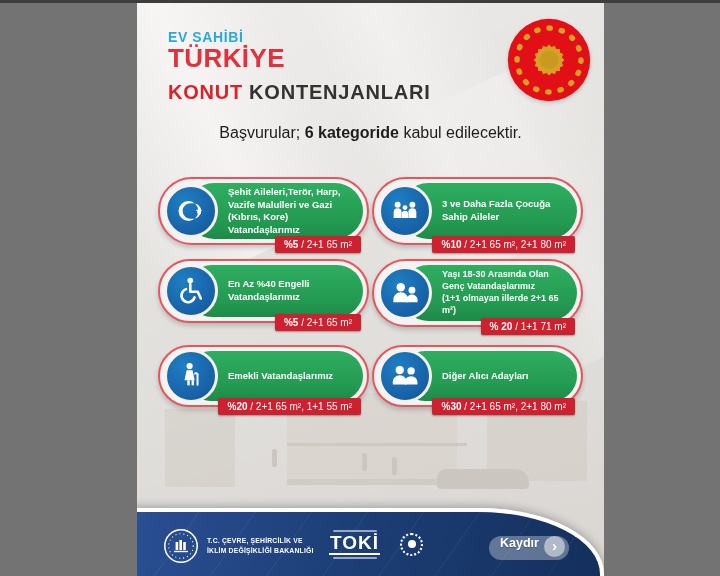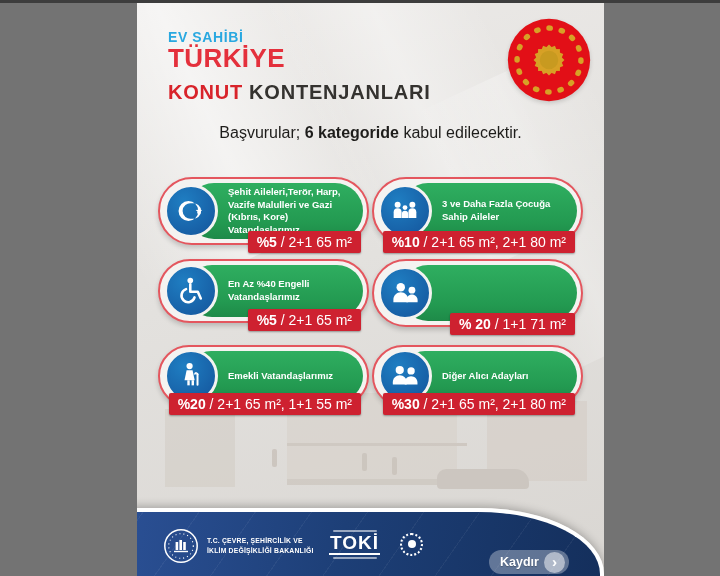--- a/index.html
+++ b/index.html
@@ -42,21 +42,21 @@
   .pill{position:relative;width:211px;background:#f4f3f1;border:2px solid #e4565e;border-radius:36px;
         box-sizing:border-box;box-shadow:0 3px 5px rgba(0,0,0,.18);}
   .green{position:absolute;left:26px;top:4px;right:4px;bottom:4px;border-radius:30px;
          background:linear-gradient(180deg,#2fae60 0%,#239a51 70%,#1e8a48 100%);}
   .icon-circle{position:absolute;left:4px;top:50%;transform:translateY(-50%);width:54px;height:54px;border-radius:50%;
                background:radial-gradient(circle at 35% 30%,#1f7ec2,#14549b);border:3px solid #f4f3f1;
                box-sizing:border-box;display:flex;align-items:center;justify-content:center;z-index:2;}
   .icon-circle svg{width:34px;height:34px;}
   .card-text{position:absolute;left:68px;right:9px;top:50%;transform:translateY(-50%);
              color:#fff;font-weight:bold;font-size:9.5px;line-height:1.32;white-space:pre-line;z-index:2;}
-  .badge{position:absolute;right:6px;bottom:-10px;background:#ce2130;color:#fff;font-size:14px;
+  .badge{position:absolute;right:6px;bottom:-10px;background:#ce2130;color:#fff;font-size:10px;
          padding:3px 9px;border-radius:2px;z-index:3;white-space:nowrap;box-shadow:0 1px 2px rgba(0,0,0,.35);}
   .badge b{font-weight:800;}
   .c1{left:21px;top:174px;} .c1 .pill{height:68px;}
   .c2{left:235px;top:174px;} .c2 .pill{height:68px;}
   .c3{left:21px;top:256px;} .c3 .pill{height:64px;}
   .c4{left:235px;top:256px;} .c4 .pill{height:68px;}
   .c4 .card-text{font-size:9px;}
   .c5{left:21px;top:342px;} .c5 .pill{height:62px;}
   .c6{left:235px;top:342px;} .c6 .pill{height:62px;}
 
@@ -71,22 +71,22 @@
   .ministry svg{width:36px;height:36px;}
   .ministry-text{color:#fff;font-size:6.8px;font-weight:bold;letter-spacing:.2px;line-height:1.5;white-space:pre-line;}
   .toki{position:absolute;left:198px;top:18px;display:flex;align-items:center;gap:20px;z-index:2;}
   .toki-wrap{display:flex;flex-direction:column;align-items:center;}
   .micro-line{width:44px;height:2px;background:rgba(255,255,255,.55);border-radius:1px;}
   .toki-text{color:#fff;font-size:19px;font-weight:800;letter-spacing:1px;line-height:1.05;
              border-bottom:2px solid #fff;padding:0 1px;margin:1px 0 2px;}
   .toki-dots{width:19px;height:19px;border:2px dotted #fff;border-radius:50%;position:relative;}
   .toki-dots::after{content:"";position:absolute;left:50%;top:50%;width:8px;height:8px;margin:-4px 0 0 -4px;
              border-radius:50%;background:#fff;}
-  .kaydir{position:absolute;left:358px;top:38px;height:24px;background:rgba(255,255,255,.32);
-          border-radius:14px;display:flex;align-items:center;gap:5px;padding:0 4px 0 11px;z-index:2;cursor:pointer;}
+  .kaydir{position:absolute;left:358px;top:24px;height:24px;background:rgba(255,255,255,.32);
+          border-radius:14px;display:flex;gap:5px;padding:0 4px 0 11px;z-index:2;cursor:pointer;}
   .kaydir-label{color:#fff;font-size:12.5px;font-weight:bold;text-shadow:0 1px 1px rgba(0,0,0,.25);}
   .arrow-circle{width:21px;height:21px;border-radius:50%;background:rgba(255,255,255,.5);color:#fff;
           display:flex;align-items:center;justify-content:center;font-size:15px;font-weight:bold;line-height:1;padding-bottom:2px;box-sizing:border-box;}
 </style>
 </head>
 <body>
 
 <div class="stage">
   <div class="top-strip"></div>
 
@@ -185,20 +185,23 @@
       <div class="pill">
         <div class="green"></div>
         <div class="icon-circle">
           <svg viewBox="0 0 24 24" fill="#fff">
             <circle cx="9" cy="8" r="3"></circle>
             <path d="M3.8 18.5v-1.8c0-2.9 2.3-5.2 5.2-5.2s5.2 2.3 5.2 5.2v1.8z"></path>
             <circle cx="16.9" cy="10" r="2.4"></circle>
             <path d="M12.9 18.5v-1.4c0-2.2 1.8-4 4-4s4 1.8 4 4v1.4z"></path>
           </svg>
         </div>
+        <div class="card-text">Yaşı 18-30 Arasında Olan
+Genç Vatandaşlarımız
+(1+1 olmayan illerde 2+1 65 m²)</div>
         <div class="badge"><b>% 20</b><span> / 1+1 71 m²</span></div>
       </div>
     </div>
 
     <div class="card c5">
       <div class="pill">
         <div class="green"></div>
         <div class="icon-circle">
           <svg viewBox="0 0 24 24" fill="#fff">
             <circle cx="11" cy="5" r="2.2"></circle>

